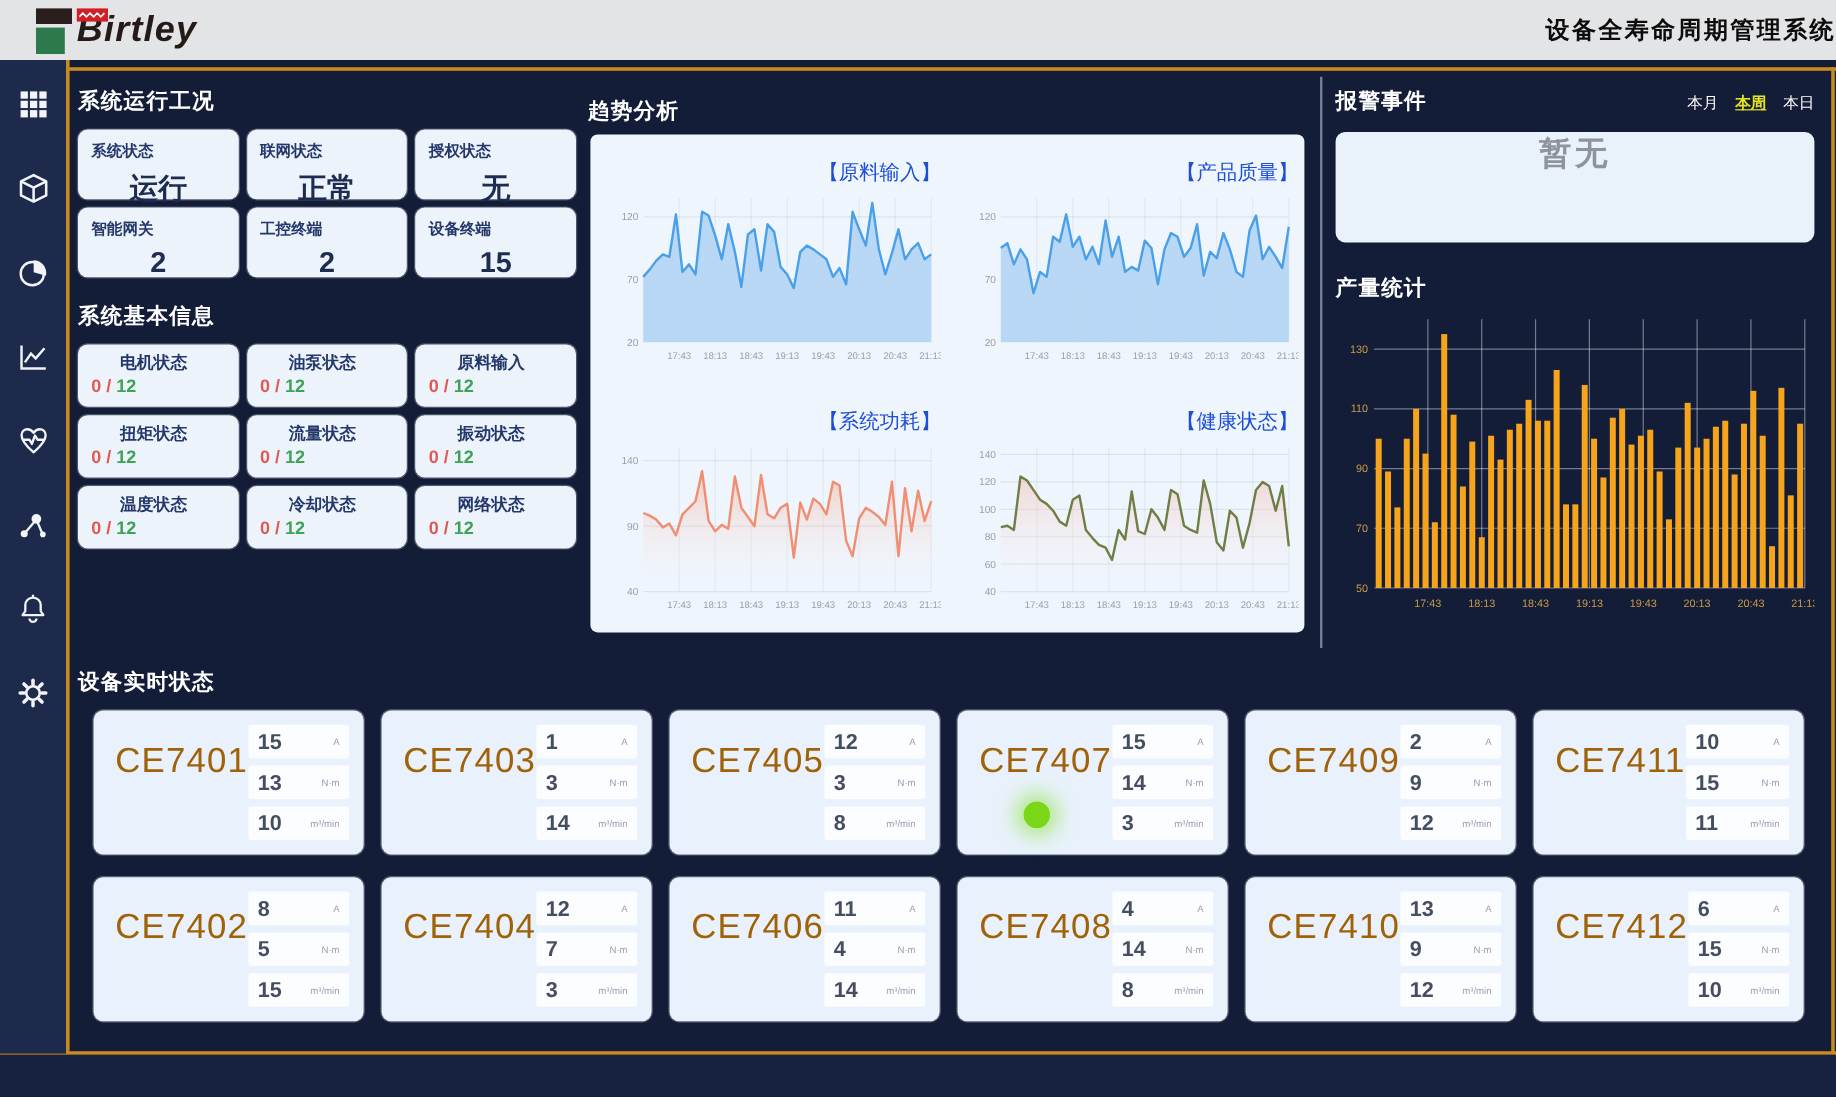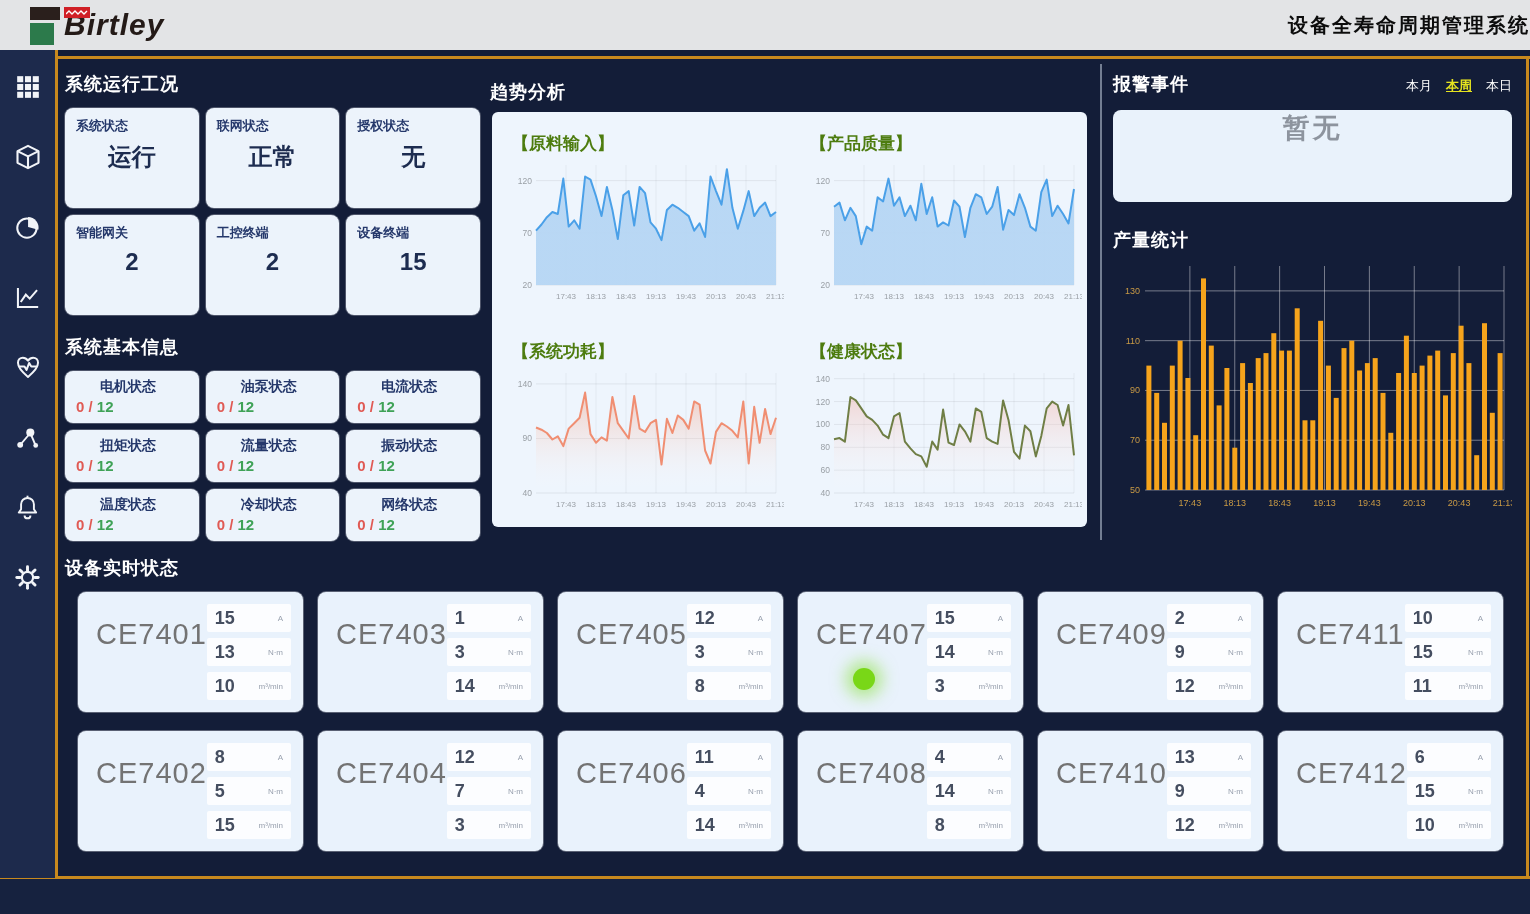--- a/index.html
+++ b/index.html
@@ -25,52 +25,52 @@
   .acc-right{position:absolute;right:1px;top:56px;width:3px;height:821px;background:#c8891e;}
   .acc-bottom{position:absolute;left:0;top:876px;width:1530px;height:3px;background:#c8891e;}
   .sidebar{position:absolute;left:0;top:50px;width:55px;height:828px;background:#1d2a4c;display:flex;flex-direction:column;align-items:center;padding-top:22px;gap:40px;box-sizing:border-box;}
   .side-ic{width:30px;height:30px;display:flex;align-items:center;justify-content:center;cursor:pointer;}
   .footer{position:absolute;left:0;top:879px;width:1530px;height:35px;background:#16223f;}
   
   .sec-title{font-size:18px;font-weight:bold;color:#ffffff;letter-spacing:1px;}
   
   .left-col{position:absolute;left:65px;top:72px;width:415px;}
   .grid3{display:grid;grid-template-columns:repeat(3,1fr);gap:7px;margin-top:12px;}
-  .s-card{background:#ecf3fb;border-radius:8px;height:100px;padding:9px 11px;box-sizing:border-box;box-shadow:0 0 0 1px rgba(255,255,255,.25);}
+  .s-card{background:#ecf3fb;border-radius:8px;height:58px;padding:9px 11px;box-sizing:border-box;box-shadow:0 0 0 1px rgba(255,255,255,.25);}
   .s-label{font-size:13px;font-weight:bold;color:#25386b;}
   .s-value{text-align:center;font-size:24px;font-weight:bold;color:#1d2c50;margin-top:6px;}
   .i-card{background:#ecf3fb;border-radius:8px;height:52px;padding:7px 11px;box-sizing:border-box;box-shadow:0 0 0 1px rgba(255,255,255,.25);}
   .i-label{font-size:14px;font-weight:bold;color:#25386b;margin-left:24px;}
   .i-counts{font-size:15px;font-weight:bold;margin-top:2px;}
   .i-red{color:#e05a54;}
   .i-green{color:#3fa257;}
   .basic-title{margin-top:20px;}
   
   .trend-title{position:absolute;left:490px;top:80px;}
   .trend-panel{position:absolute;left:492px;top:112px;width:595px;height:415px;background:#eef5fd;border-radius:6px;}
   .trend-grid{display:grid;grid-template-columns:1fr 1fr;grid-template-rows:1fr 1fr;width:100%;height:100%;}
   .t-cell{position:relative;padding:14px 6px 0 14px;box-sizing:border-box;}
-  .t-title{font-size:17px;font-weight:bold;color:#4d7c0f;margin:6px 0 2px 6px;}
+  .t-title{font-size:17px;font-weight:normal;color:#1d4ed8;margin:6px 0 2px 6px;text-align:right;}
   .t-cell svg{display:block;}
   .col-sep{position:absolute;left:1100px;top:64px;width:2px;height:476px;background:rgba(195,205,220,.55);}
   
   .right-col{position:absolute;left:1113px;top:72px;width:399px;}
   .alarm-head{display:flex;justify-content:space-between;align-items:baseline;gap:32px;}
   .alarm-tabs{display:flex;gap:14px;font-size:13px;color:#ffffff;}
   .alarm-tabs span{cursor:pointer;}
   .tab-active{color:#e6e41f;font-weight:bold;text-decoration:underline;}
   .alarm-box{margin-top:14px;background:#e9f2fb;border-radius:8px;height:92px;display:flex;align-items:flex-start;justify-content:center;}
   .alarm-empty{font-size:27px;font-weight:bold;color:#8d949e;letter-spacing:3px;}
   .prod-title{margin-top:26px;}
   .prod-chart{margin-top:2px;}
   
   .dev-title{position:absolute;left:65px;top:556px;}
   .dev-grid{position:absolute;left:78px;top:592px;width:1434px;display:grid;grid-template-columns:repeat(6,225px);grid-auto-rows:120px;column-gap:15px;row-gap:19px;}
   .dev-card{position:relative;background:#e9f2fc;border-radius:8px;display:flex;padding:10px 12px;box-sizing:border-box;box-shadow:0 0 0 1px rgba(255,255,255,.3);}
-  .dev-name{flex:1;font-size:29px;color:#737373;margin:16px 0 0 6px;letter-spacing:1px;}
+  .dev-name{flex:1;font-size:29px;color:#a16207;margin:16px 0 0 6px;letter-spacing:1px;}
   .dev-vals{width:112px;display:flex;flex-direction:column;gap:6px;margin-top:2px;}
   .dev-row{background:rgba(255,255,255,.85);border-radius:2px;height:28px;display:flex;align-items:center;justify-content:space-between;padding:0 8px;}
   .dev-num{font-size:18px;font-weight:bold;color:#454e60;}
   .dev-unit{font-size:8px;color:#99a1af;}
   .run-dot{position:absolute;left:55px;top:76px;width:22px;height:22px;border-radius:50%;background:#79d717;box-shadow:0 0 16px 7px rgba(132,224,48,.55);}
 </style>
 </head>
 <body>
 
 <div class="top-header">
@@ -209,21 +209,21 @@
       <span class="i-red">0 / </span><span class="i-green">12</span>
     </div>
   </div>
       <div class="i-card">
     <div class="i-label">油泵状态</div>
     <div class="i-counts">
       <span class="i-red">0 / </span><span class="i-green">12</span>
     </div>
   </div>
       <div class="i-card">
-    <div class="i-label">电流状态</div>
+    <div class="i-label">原料输入</div>
     <div class="i-counts">
       <span class="i-red">0 / </span><span class="i-green">12</span>
     </div>
   </div>
       <div class="i-card">
     <div class="i-label">扭矩状态</div>
     <div class="i-counts">
       <span class="i-red">0 / </span><span class="i-green">12</span>
     </div>
   </div>

